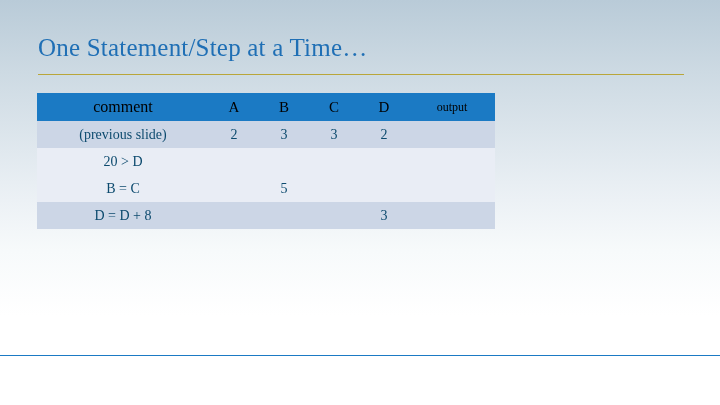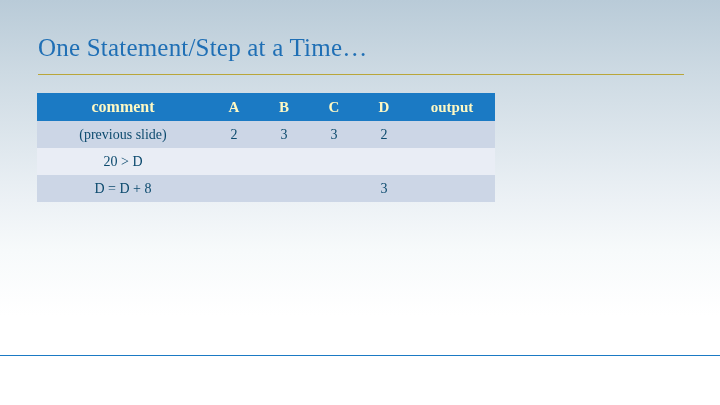--- a/index.html
+++ b/index.html
@@ -43,34 +43,34 @@
     top: 93px;
     width: 458px;
   }
   table.trace {
     border-collapse: collapse;
     width: 458px;
     table-layout: fixed;
   }
   table.trace th {
     background: #1b7ac4;
-    color: #fef9c3;
+    color: #000000;
     font-family: "Liberation Serif", serif;
-    font-weight: bold;
+    font-weight: normal;
     font-size: 15px;
     height: 28px;
     text-align: center;
     border: none;
     padding: 0;
   }
   table.trace th.comment-head {
     font-size: 16px;
   }
   table.trace th.output-head {
-    font-size: 15px;
+    font-size: 12px;
   }
   table.trace td {
     height: 27px;
     text-align: center;
     font-family: "Liberation Serif", serif;
     font-size: 14px;
     color: #0c4a6e;
     border: none;
     padding: 0;
     vertical-align: middle;
@@ -132,20 +132,28 @@
           <td></td>
         </tr>
         <tr class="row-odd">
           <td>20 &gt; D</td>
           <td></td>
           <td></td>
           <td></td>
           <td></td>
           <td></td>
         </tr>
+        <tr class="row-odd">
+          <td>B = C</td>
+          <td></td>
+          <td>5</td>
+          <td></td>
+          <td></td>
+          <td></td>
+        </tr>
         <tr class="row-even">
           <td>D = D + 8</td>
           <td></td>
           <td></td>
           <td></td>
           <td>3</td>
           <td></td>
         </tr>
       </tbody>
     </table>

